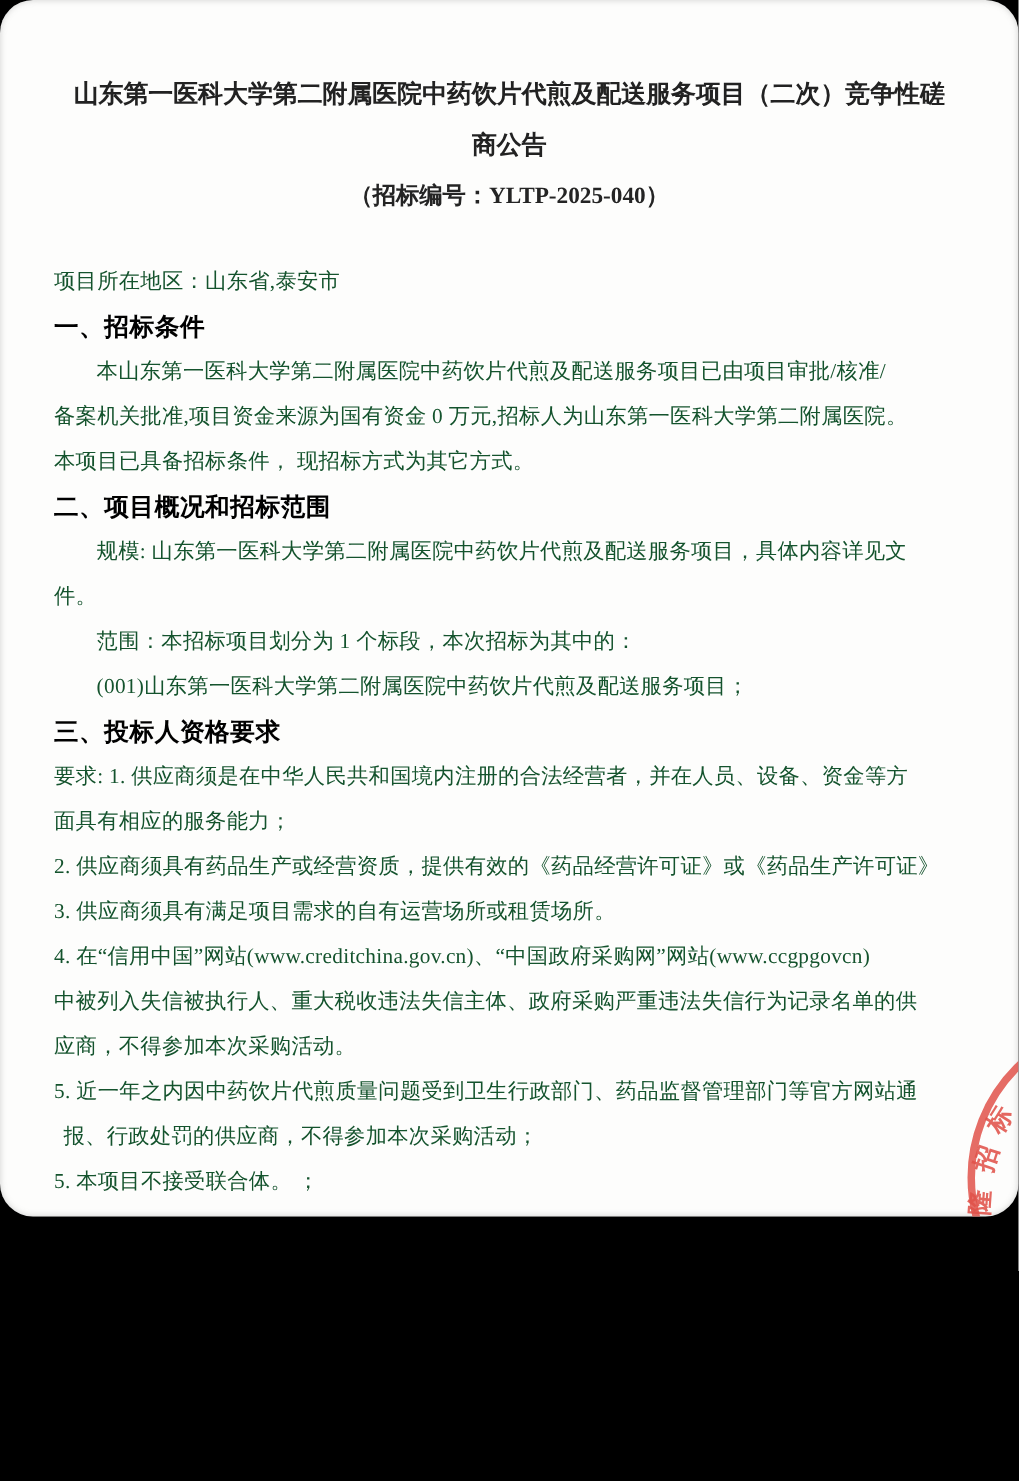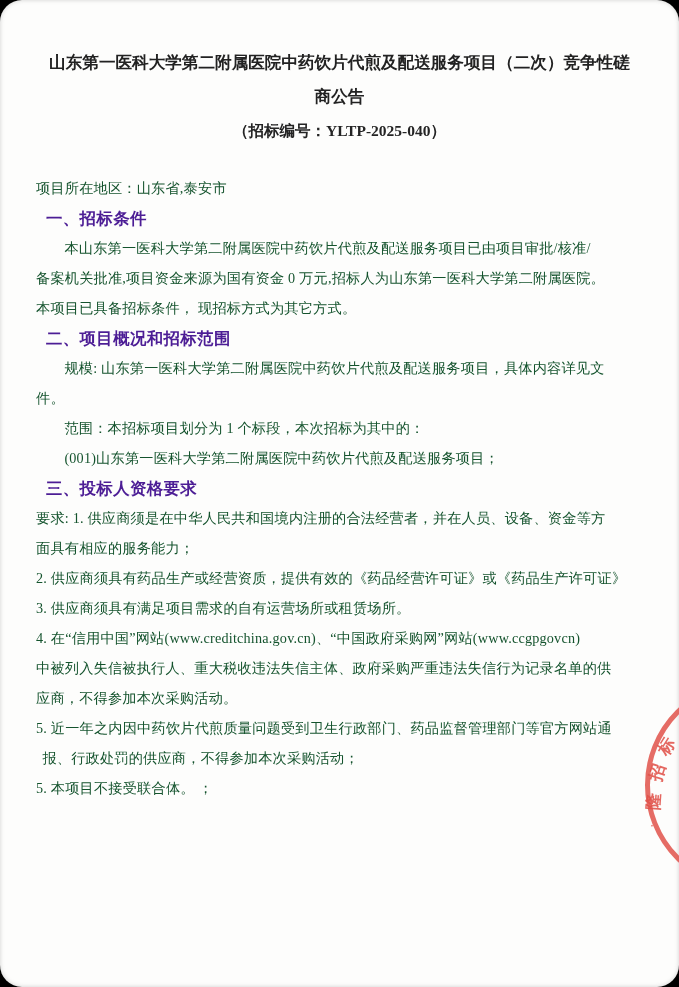--- a/index.html
+++ b/index.html
@@ -4,21 +4,21 @@
 <style>
   html,body{margin:0;padding:0;}
   body{
     width:679px;height:987px;
     background:#000;
     font-family:"Liberation Serif","DejaVu Serif",serif;
     overflow:hidden;
   }
   .page{
     position:relative;
-    width:679px;height:987px;
+    width:679px;height:811px;
     background:#fdfdfc;
     border-radius:22px;
     overflow:hidden;
     box-shadow:inset 0 0 4px rgba(120,120,120,.35);
     color:#2d2d2d;
   }
   .title-block{
     padding-top:46px;
     text-align:center;
   }
@@ -51,23 +51,22 @@
     font-size:14.2px;
     letter-spacing:.2px;
     color:#14532d;
     white-space:nowrap;
     overflow:visible;
   }
   .sec-heading{
     font-family:"Liberation Sans","DejaVu Sans",sans-serif;
     font-weight:bold;
     font-size:16.4px;
-    color:#4c1d95;
+    color:#000000;
     letter-spacing:.4px;
-    margin-left:10px;
   }
   .indent{text-indent:2em;}
   .indent-sm{text-indent:.45em;}
   .italic{font-style:italic;}
   
   .stamp{
     position:absolute;
     left:645px;top:679px;
     width:212px;height:212px;
     border:5px solid rgba(224,82,74,.85);

